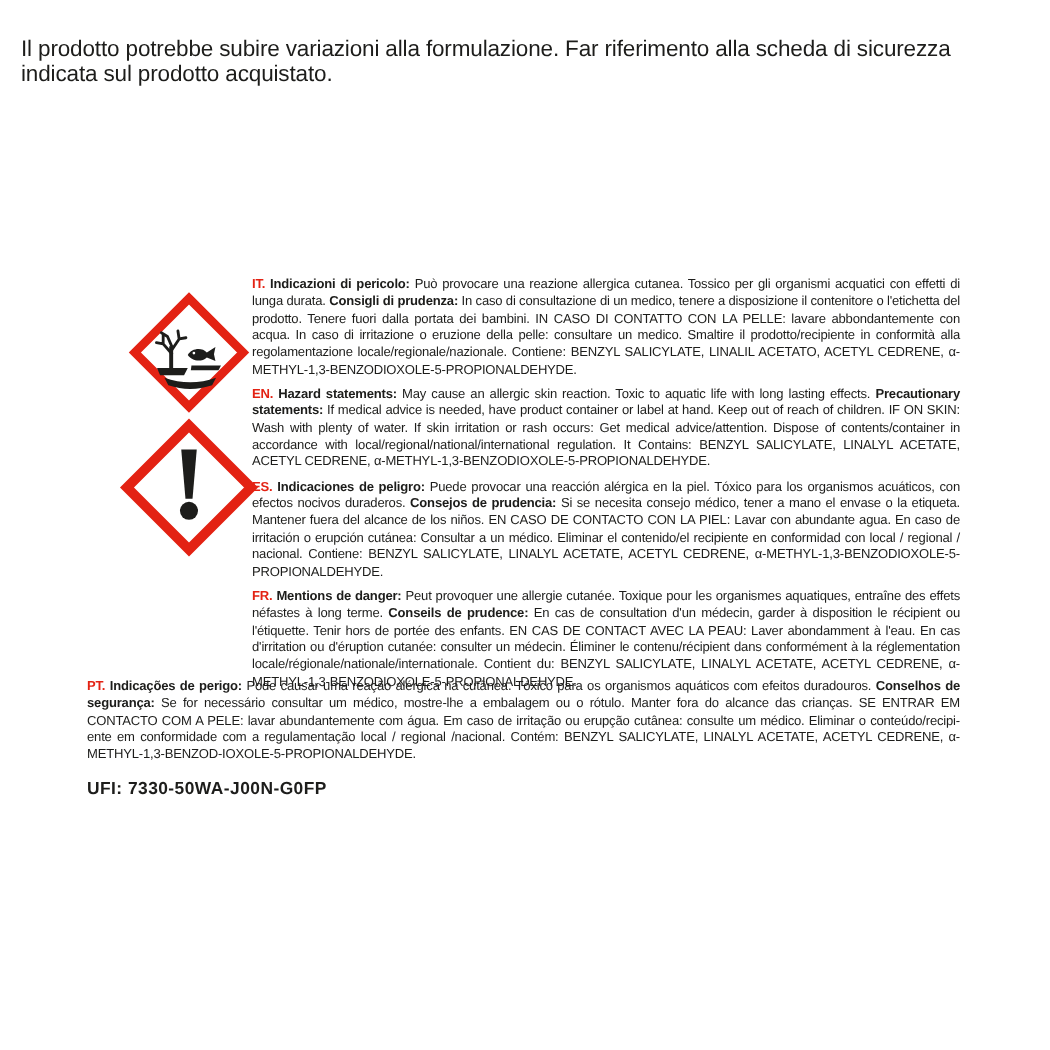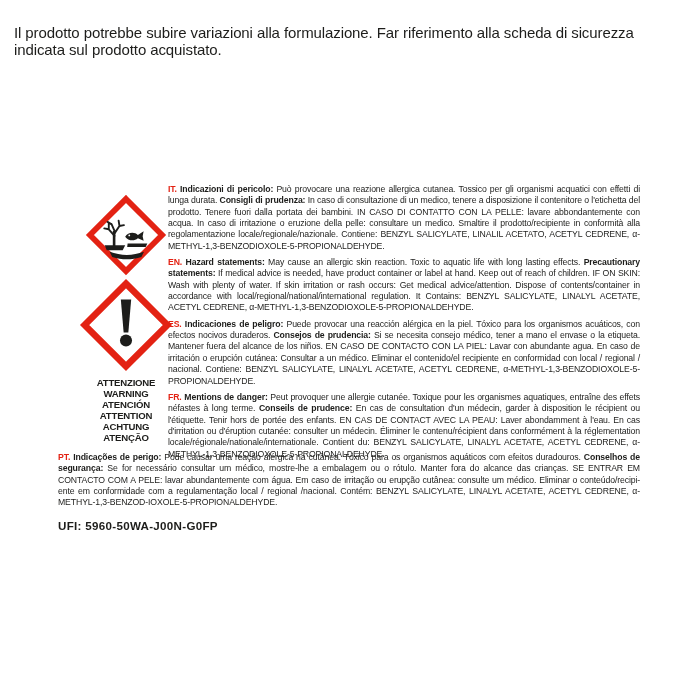--- a/index.html
+++ b/index.html
@@ -61,32 +61,24 @@
       <path d="M30,70.5 c14,5 28,5 42,0 l-3.2,6.2 c-11.8,4 -23.8,4 -35.6,0 z"></path>
     </g>
   </svg>
 
   <svg class="picto p2" viewBox="0 0 100 100" aria-hidden="true">
     <polygon points="50,6 94,50 50,94 6,50" fill="#ffffff" stroke="#e32213" stroke-width="7"></polygon>
     <path d="M44.5,23 h11 l-3,35 h-5 z" fill="#1d1d1b"></path>
     <circle cx="50" cy="66.5" r="6.4" fill="#1d1d1b"></circle>
   </svg>
 
-  <div class="signal-words">
-      <div>ATTENZIONE</div>
-      <div>WARNING</div>
-      <div>ATENCIÓN</div>
-      <div>ATTENTION</div>
-      <div>ACHTUNG</div>
-      <div>ATENÇÃO</div>
-    </div>
 </div>
 
 <div class="col-right">
   <p class="stmt"><span class="seg-red">IT. </span><span class="seg-bold">Indicazioni di pericolo: </span><span class="seg-normal">Può provocare una reazione allergica cutanea. Tossico per gli organismi acquatici con effetti di lunga durata. </span><span class="seg-bold">Consigli di prudenza: </span><span class="seg-normal">In caso di consultazione di un medico, tenere a disposizione il contenitore o l'etichetta del prodotto. Tenere fuori dalla portata dei bambini. IN CASO DI CONTATTO CON LA PELLE: lavare abbondantemente con acqua. In caso di irritazione o eruzione della pelle: consultare un medico. Smaltire il prodotto/recipiente in conformità alla regolamentazione locale/regionale/nazionale. Contiene: BENZYL SALICYLATE, LINALIL ACETATO, ACETYL CEDRENE, α-METHYL-1,3-BENZODIOXOLE-5-PROPIONALDEHYDE.</span></p>
   <p class="stmt"><span class="seg-red">EN. </span><span class="seg-bold">Hazard statements: </span><span class="seg-normal">May cause an allergic skin reaction. Toxic to aquatic life with long lasting effects. </span><span class="seg-bold">Precautionary statements: </span><span class="seg-normal">If medical advice is needed, have product container or label at hand. Keep out of reach of children. IF ON SKIN: Wash with plenty of water. If skin irritation or rash occurs: Get medical advice/attention. Dispose of contents/container in accordance with local/regional/national/international regulation. It Contains: BENZYL SALICYLATE, LINALYL ACETATE, ACETYL CEDRENE, α-METHYL-1,3-BENZODIOXOLE-5-PROPIONALDEHYDE.</span></p>
   <p class="stmt"><span class="seg-red">ES. </span><span class="seg-bold">Indicaciones de peligro: </span><span class="seg-normal">Puede provocar una reacción alérgica en la piel. Tóxico para los organismos acuáticos, con efectos nocivos duraderos. </span><span class="seg-bold">Consejos de prudencia: </span><span class="seg-normal">Si se necesita consejo médico, tener a mano el envase o la etiqueta. Mantener fuera del alcance de los niños. EN CASO DE CONTACTO CON LA PIEL: Lavar con abundante agua. En caso de irritación o erupción cutánea: Consultar a un médico. Eliminar el contenido/el recipiente en conformidad con local / regional / nacional. Contiene: BENZYL SALICYLATE, LINALYL ACETATE, ACETYL CEDRENE, α-METHYL-1,3-BENZODIOXOLE-5-PROPIONALDEHYDE.</span></p>
   <p class="stmt"><span class="seg-red">FR. </span><span class="seg-bold">Mentions de danger: </span><span class="seg-normal">Peut provoquer une allergie cutanée. Toxique pour les organismes aquatiques, entraîne des effets néfastes à long terme. </span><span class="seg-bold">Conseils de prudence: </span><span class="seg-normal">En cas de consultation d'un médecin, garder à disposition le récipient ou l'étiquette. Tenir hors de portée des enfants. EN CAS DE CONTACT AVEC LA PEAU: Laver abondamment à l'eau. En cas d'irritation ou d'éruption cutanée: consulter un médecin. Éliminer le contenu/récipient dans conformément à la réglementation locale/régionale/nationale/internationale. Contient du: BENZYL SALICYLATE, LINALYL ACETATE, ACETYL CEDRENE, α-METHYL-1,3-BENZODIOXOLE-5-PROPIONALDEHYDE.</span></p>
 </div>
 
 <p class="stmt pt-block"><span class="seg-red">PT. </span><span class="seg-bold">Indicações de perigo: </span><span class="seg-normal">Pode causar uma reação alérgica na cutânea. Tóxico para os organismos aquáticos com efeitos duradouros. </span><span class="seg-bold">Conselhos de segurança: </span><span class="seg-normal">Se for necessário consultar um médico, mostre-lhe a embalagem ou o rótulo. Manter fora do alcance das crianças. SE ENTRAR EM CONTACTO COM A PELE: lavar abundantemente com água. Em caso de irritação ou erupção cutânea: consulte um médico. Eliminar o conteúdo/recipi- ente em conformidade com a regulamentação local / regional /nacional. Contém: BENZYL SALICYLATE, LINALYL ACETATE, ACETYL CEDRENE, α-METHYL-1,3-BENZOD-IOXOLE-5-PROPIONALDEHYDE.</span></p>
 
-<div class="ufi">UFI: 5960-50WA-J00N-G0FP</div>
+<div class="ufi">UFI: 7330-50WA-J00N-G0FP</div>
 
 </body></html>

